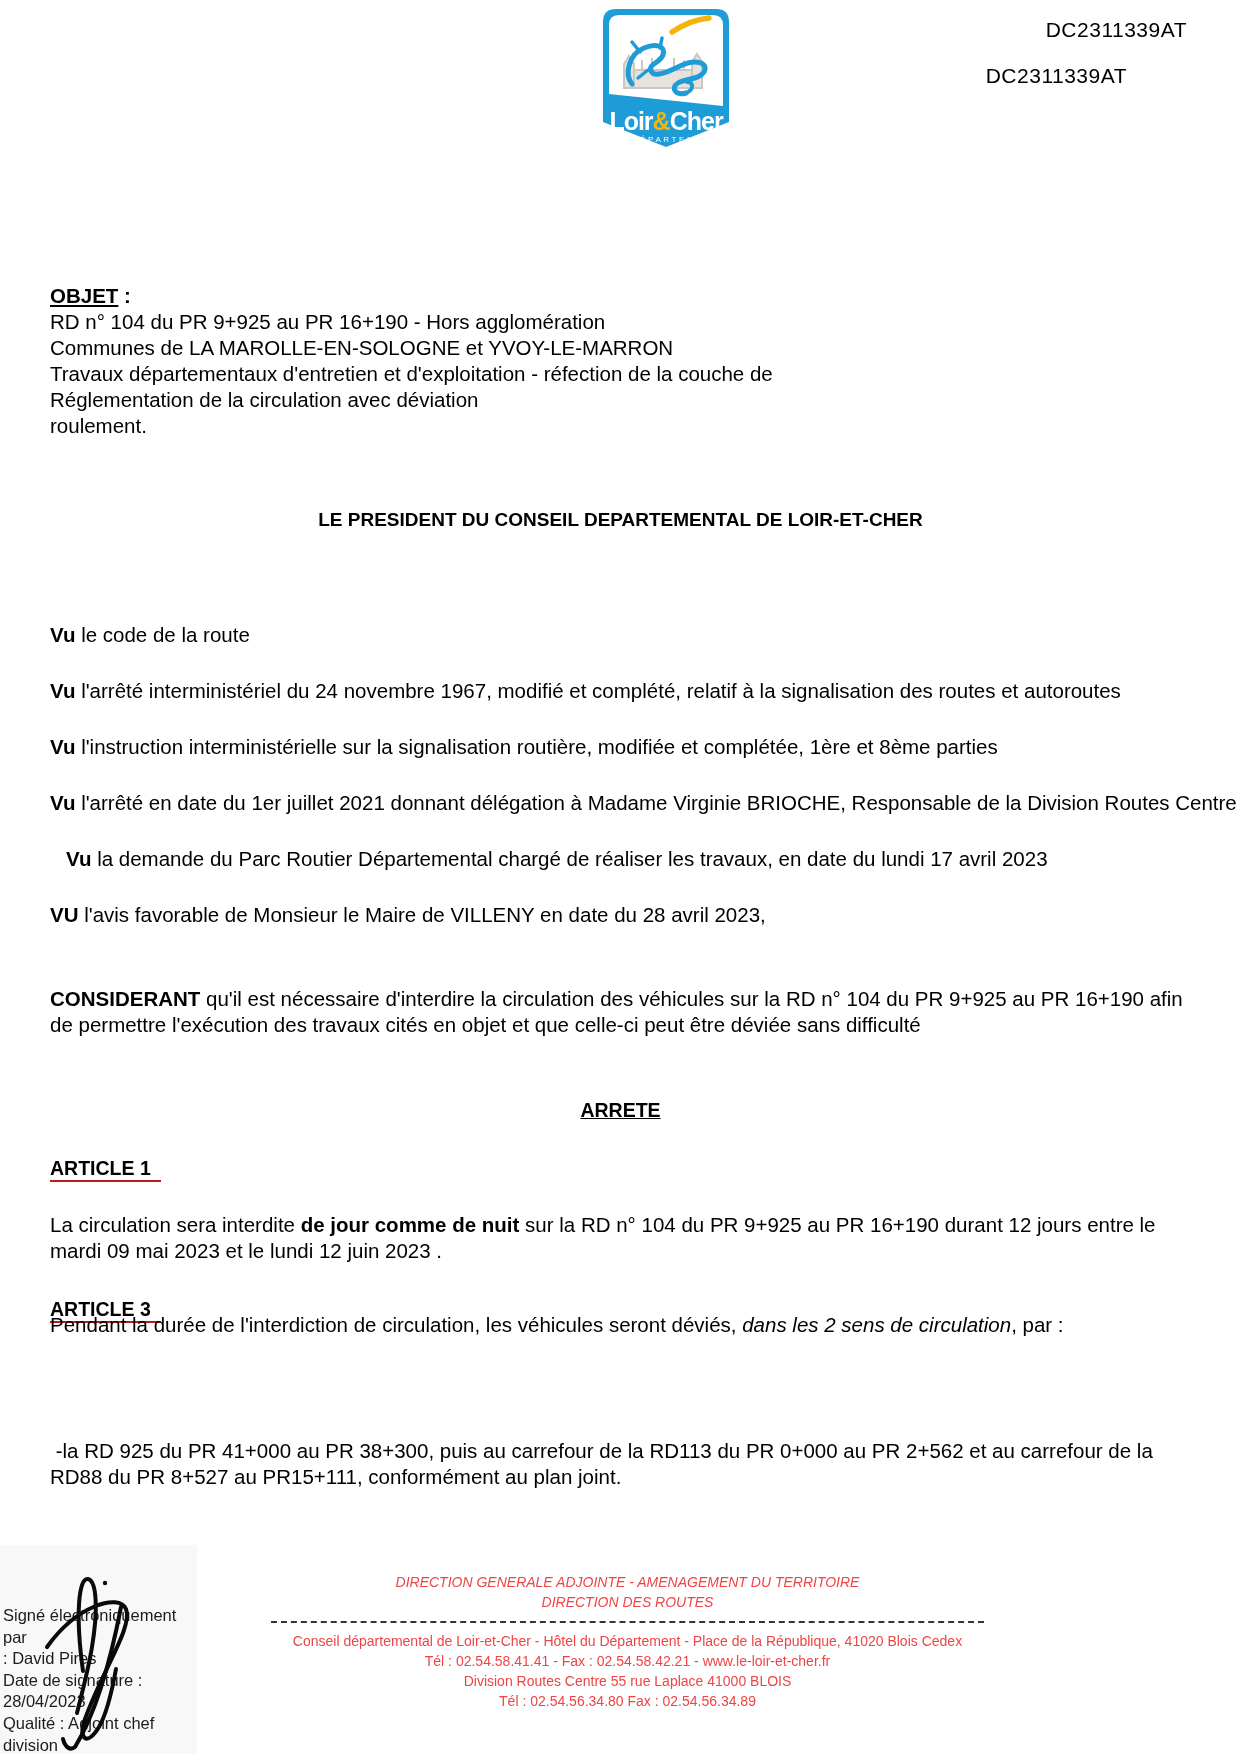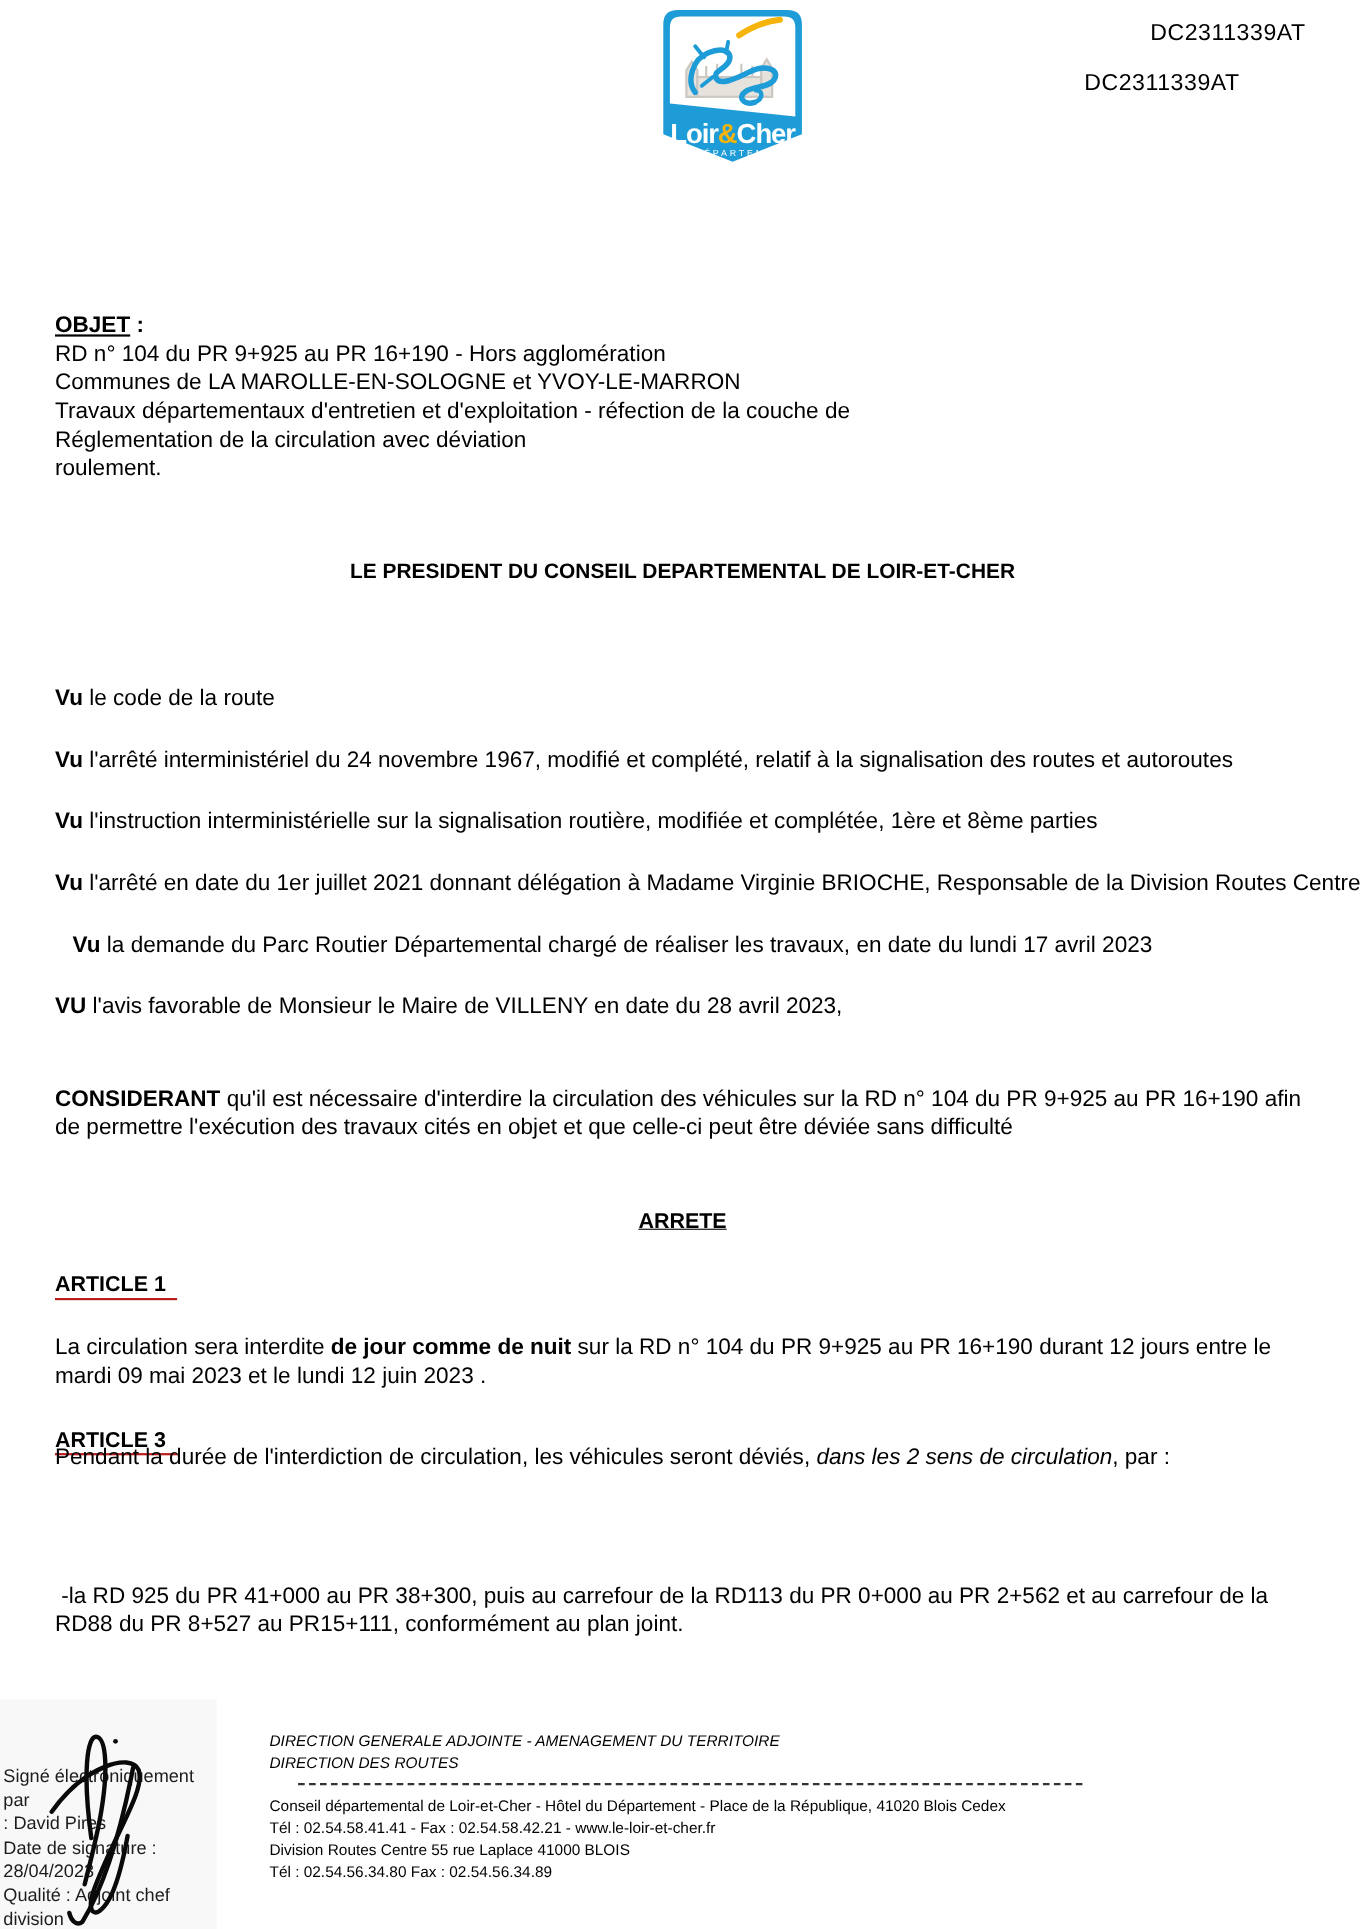--- a/index.html
+++ b/index.html
@@ -27,21 +27,21 @@
     left:0;top:1545px;width:197px;height:209px;
     background:#f8f8f8;
   }
   .sig-text{
     position:absolute;left:3px;top:60px;
     font-size:16.5px;line-height:21.6px;color:#1c1c1c;
   }
   .sig-svg{position:absolute;left:25px;top:6px;pointer-events:none;}
   .footer{
     left:245px;top:1572px;width:765px;
-    text-align:left;font-size:14px;line-height:20px;color:#000000;
+    text-align:center;font-size:14px;line-height:20px;color:#ef4444;
   }
   .footer .f-italic{font-style:italic;}
   .dash-rule{
     width:713px;height:0;
     border-top:2px dashed #333;
     margin:9px auto 8px auto;
   }
 </style>
 </head>
 <body>

